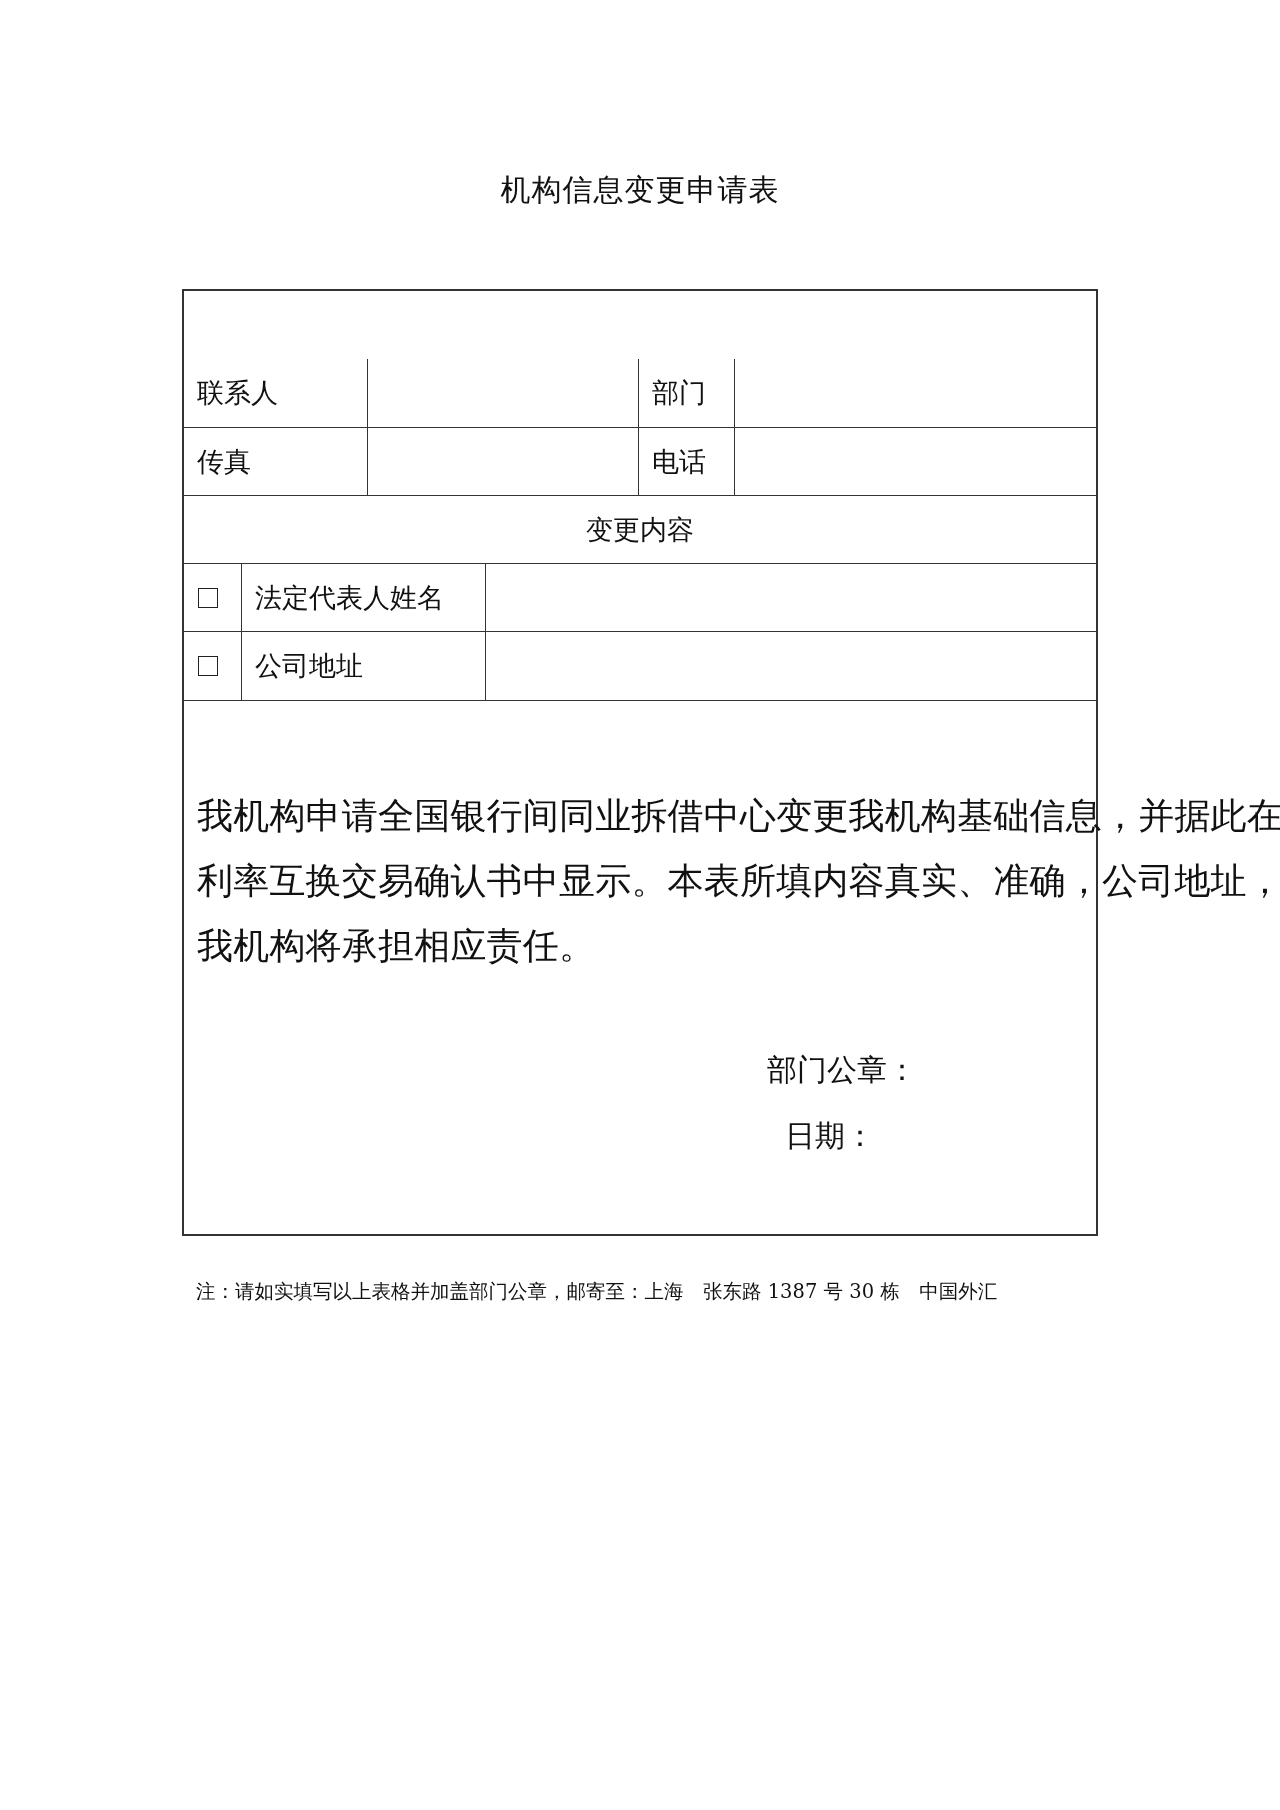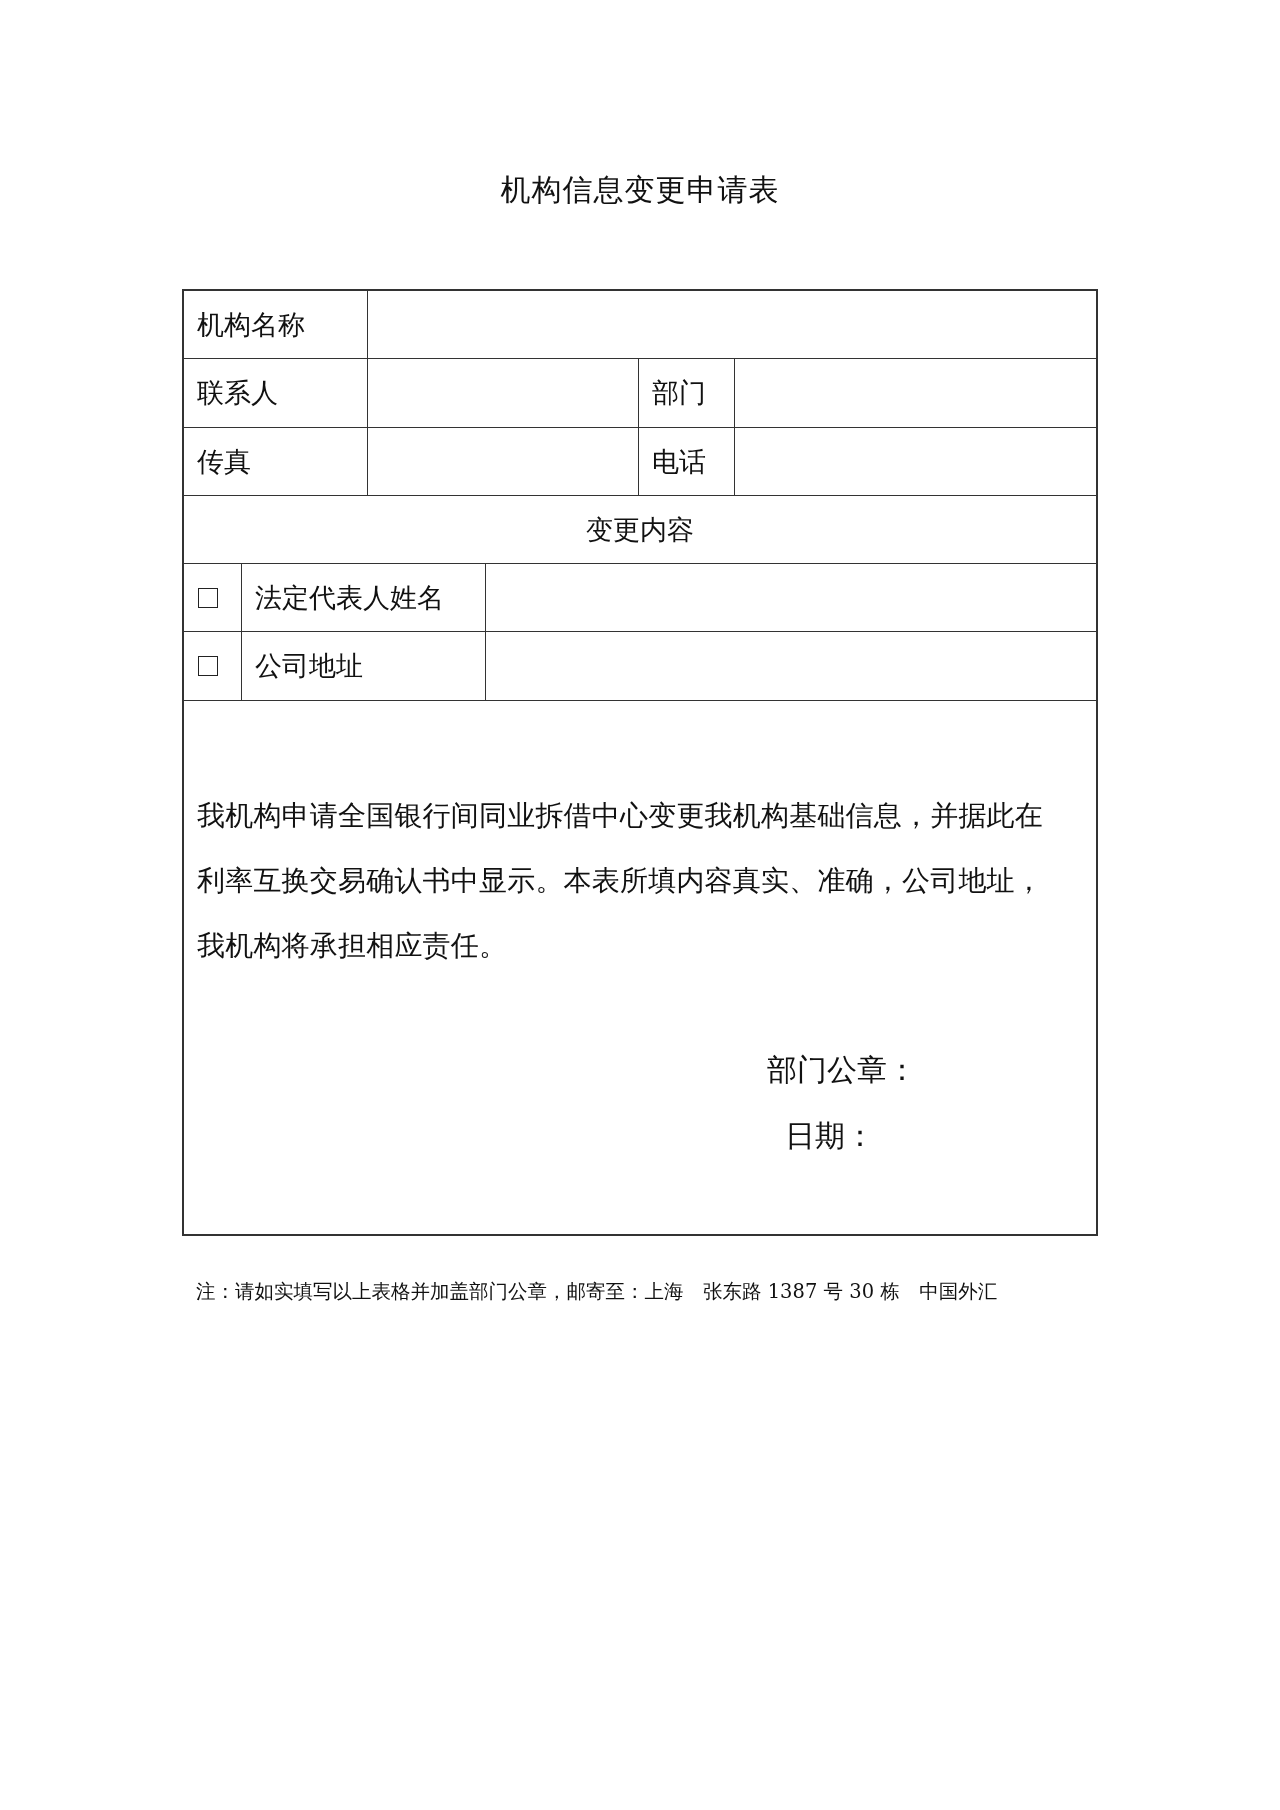--- a/index.html
+++ b/index.html
@@ -6,37 +6,33 @@
   body { width:1280px; height:1810px; position:relative; font-family:"DejaVu Serif", "Liberation Serif", serif; color:#111; overflow:hidden; }
   .title { position:absolute; left:0; width:1280px; top:172px; text-align:center; font-family:"DejaVu Sans","Liberation Sans",sans-serif; font-size:30px; line-height:36px; font-weight:500; letter-spacing:1px; }
   .tbl { position:absolute; left:182px; top:289px; width:916px; height:947px; border:2px solid #333; box-sizing:border-box; }
   .row { position:absolute; left:0; width:912px; border-bottom:1.5px solid #333; box-sizing:border-box; }
   .cell { position:absolute; top:0; bottom:0; box-sizing:border-box; display:flex; align-items:center; font-size:27px; }
   .vline { border-left:1.5px solid #333; }
   .label { padding-left:13px; }
   .center { justify-content:center; }
   .checkbox { width:20px; height:20px; border:1.5px solid #222; box-sizing:border-box; margin-left:14px; cursor:pointer; }
   .input { cursor:text; }
-  .para { position:absolute; left:13px; top:492px; width:890px; font-size:28px; line-height:65px; letter-spacing:0.2px; }
+  .para { position:absolute; left:13px; top:492px; width:890px; font-size:36px; line-height:65px; letter-spacing:0.2px; }
   .para div { white-space:nowrap; }
   .stamp { position:absolute; font-size:30px; line-height:32px; }
   .note { position:absolute; left:196px; top:1274px; width:900px; font-size:19.5px; line-height:35px; }
   .note div { white-space:pre; }
 </style>
 </head>
 <body>
 
 <div class="title">机构信息变更申请表</div>
 
 <div class="tbl">
 
-  <div class="row" style="top:0; height:68px;">
-    <div class="cell label" style="left:0; width:183px;">机构名称</div>
-    <div class="cell vline input" style="left:183px; right:0;"></div>
-  </div>
 
   <div class="row" style="top:68px; height:69px;">
     <div class="cell label" style="left:0; width:183px;">联系人</div>
     <div class="cell vline input" style="left:183px; width:271px;"></div>
     <div class="cell vline label" style="left:454px; width:96px;">部门</div>
     <div class="cell vline input" style="left:550px; right:0;"></div>
   </div>
 
   <div class="row" style="top:137px; height:68px;">
     <div class="cell label" style="left:0; width:183px;">传真</div>

